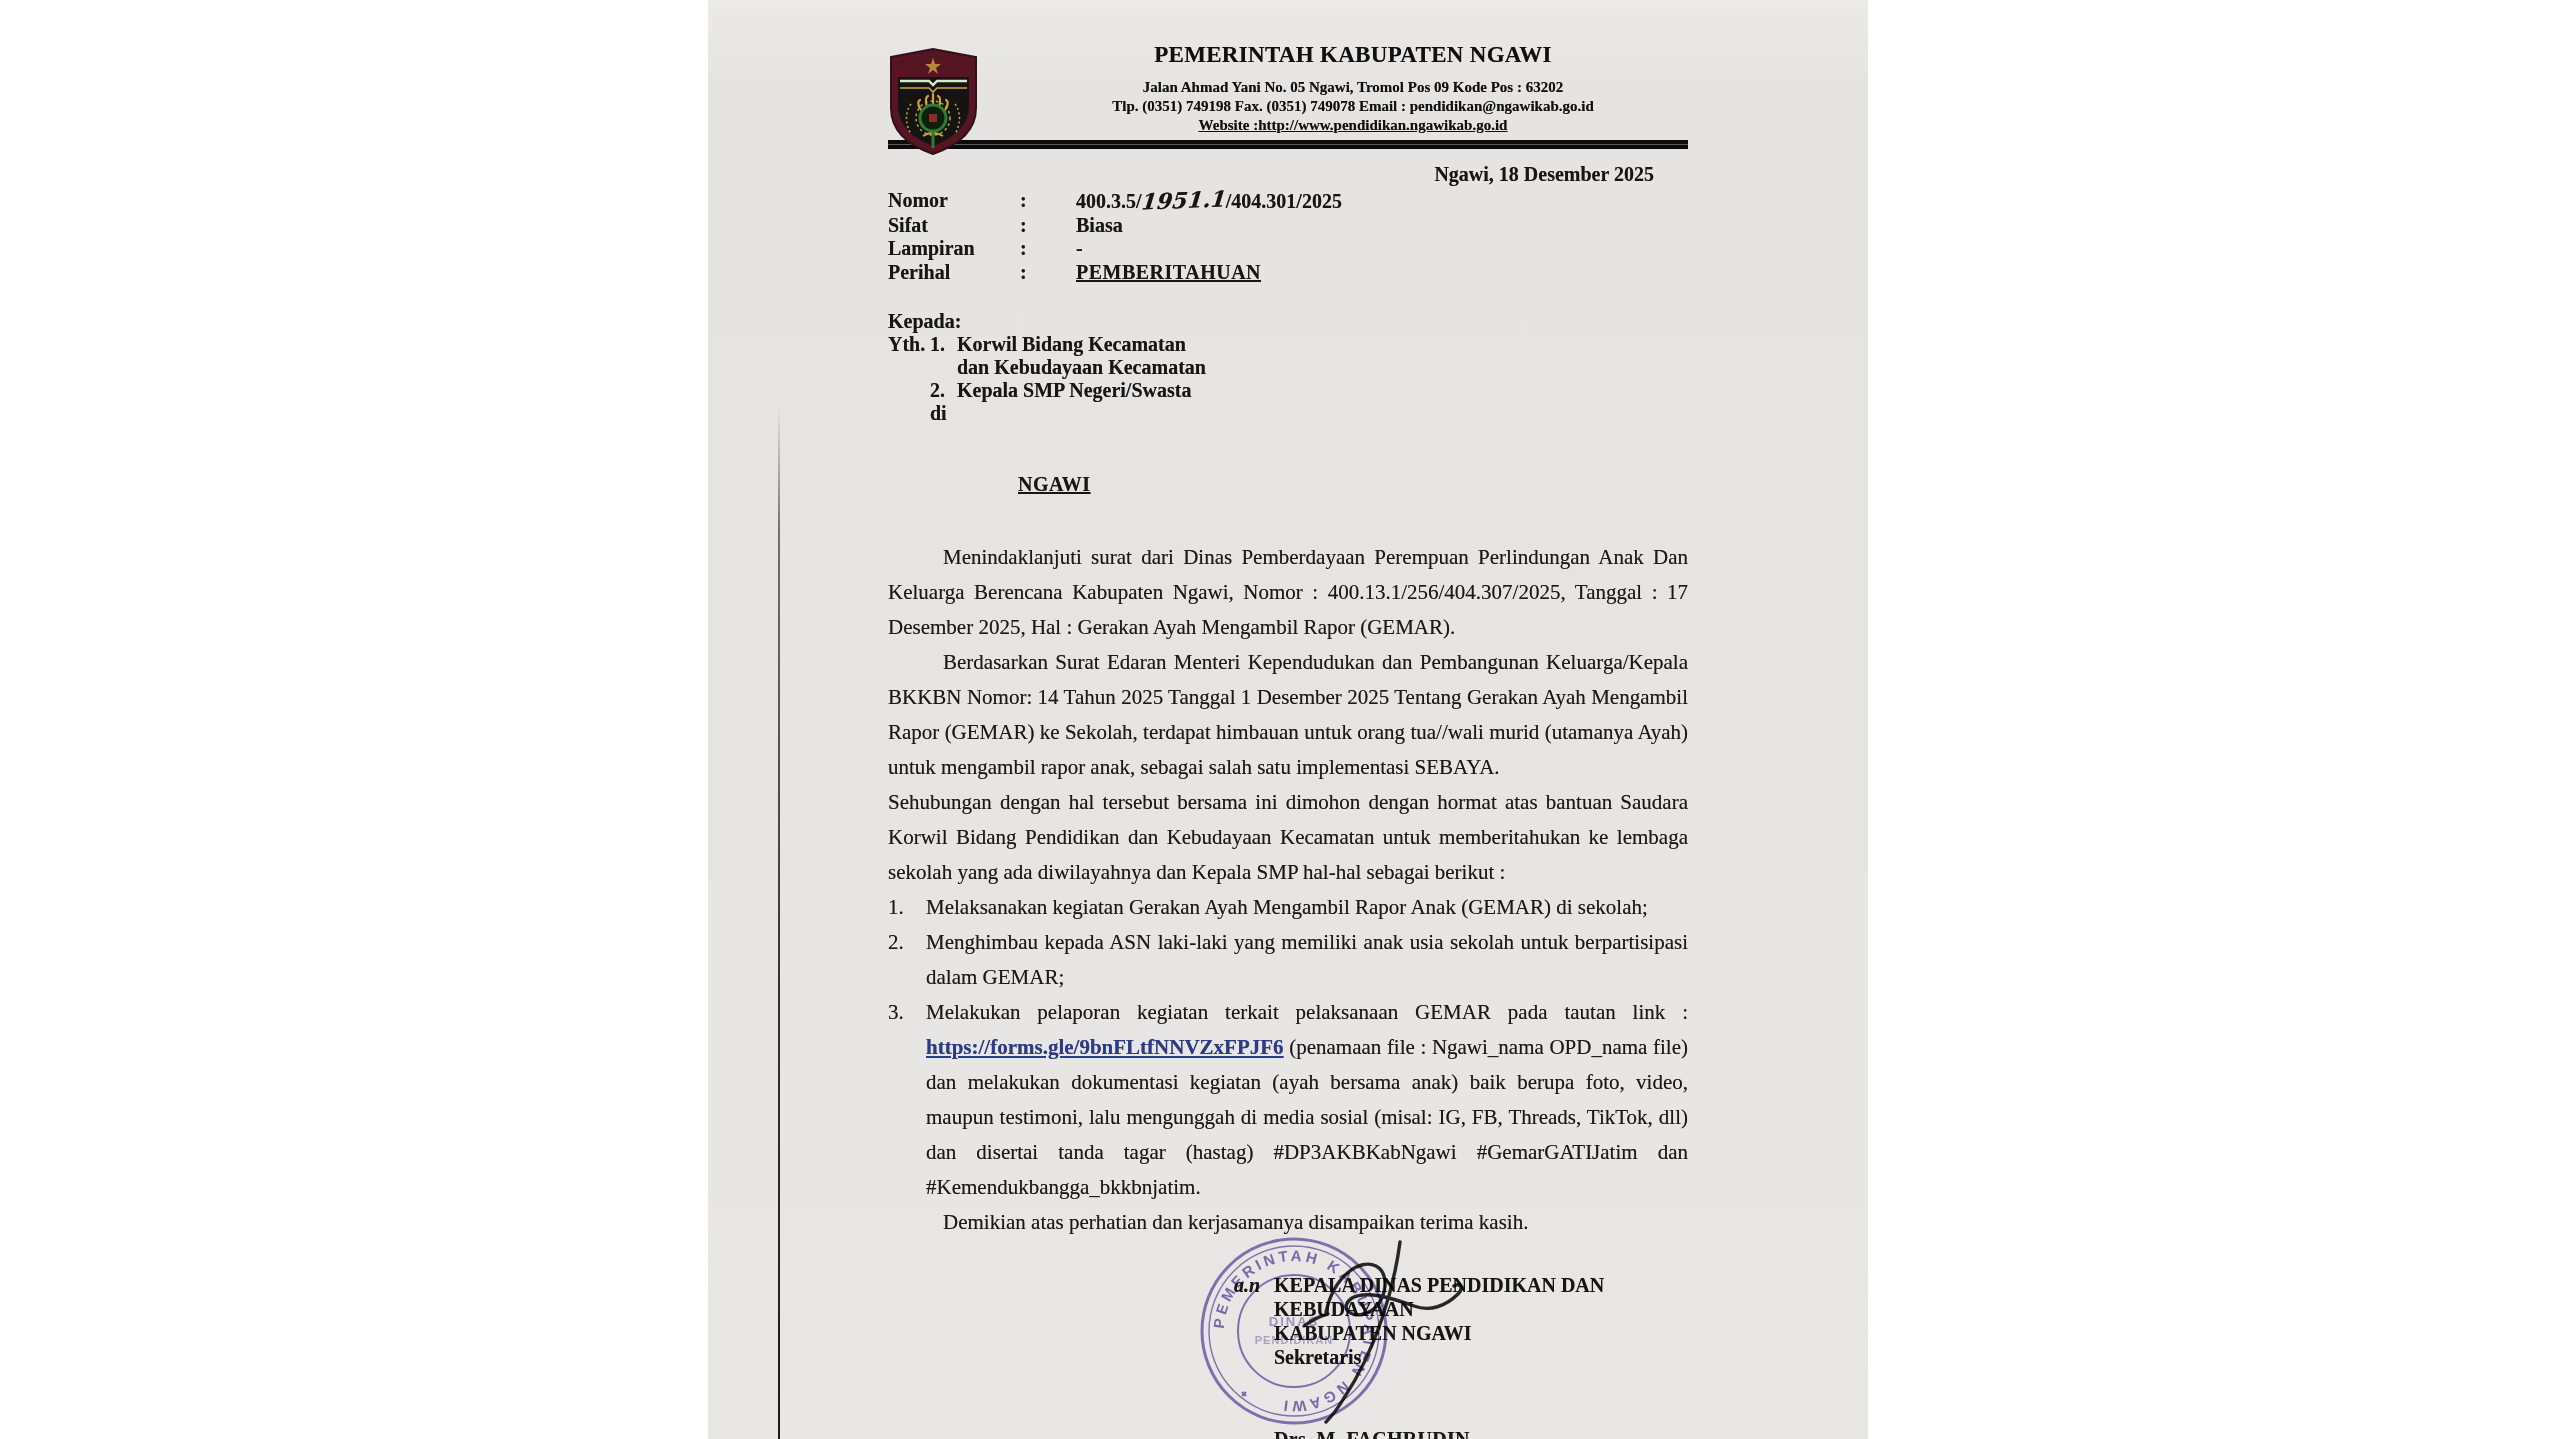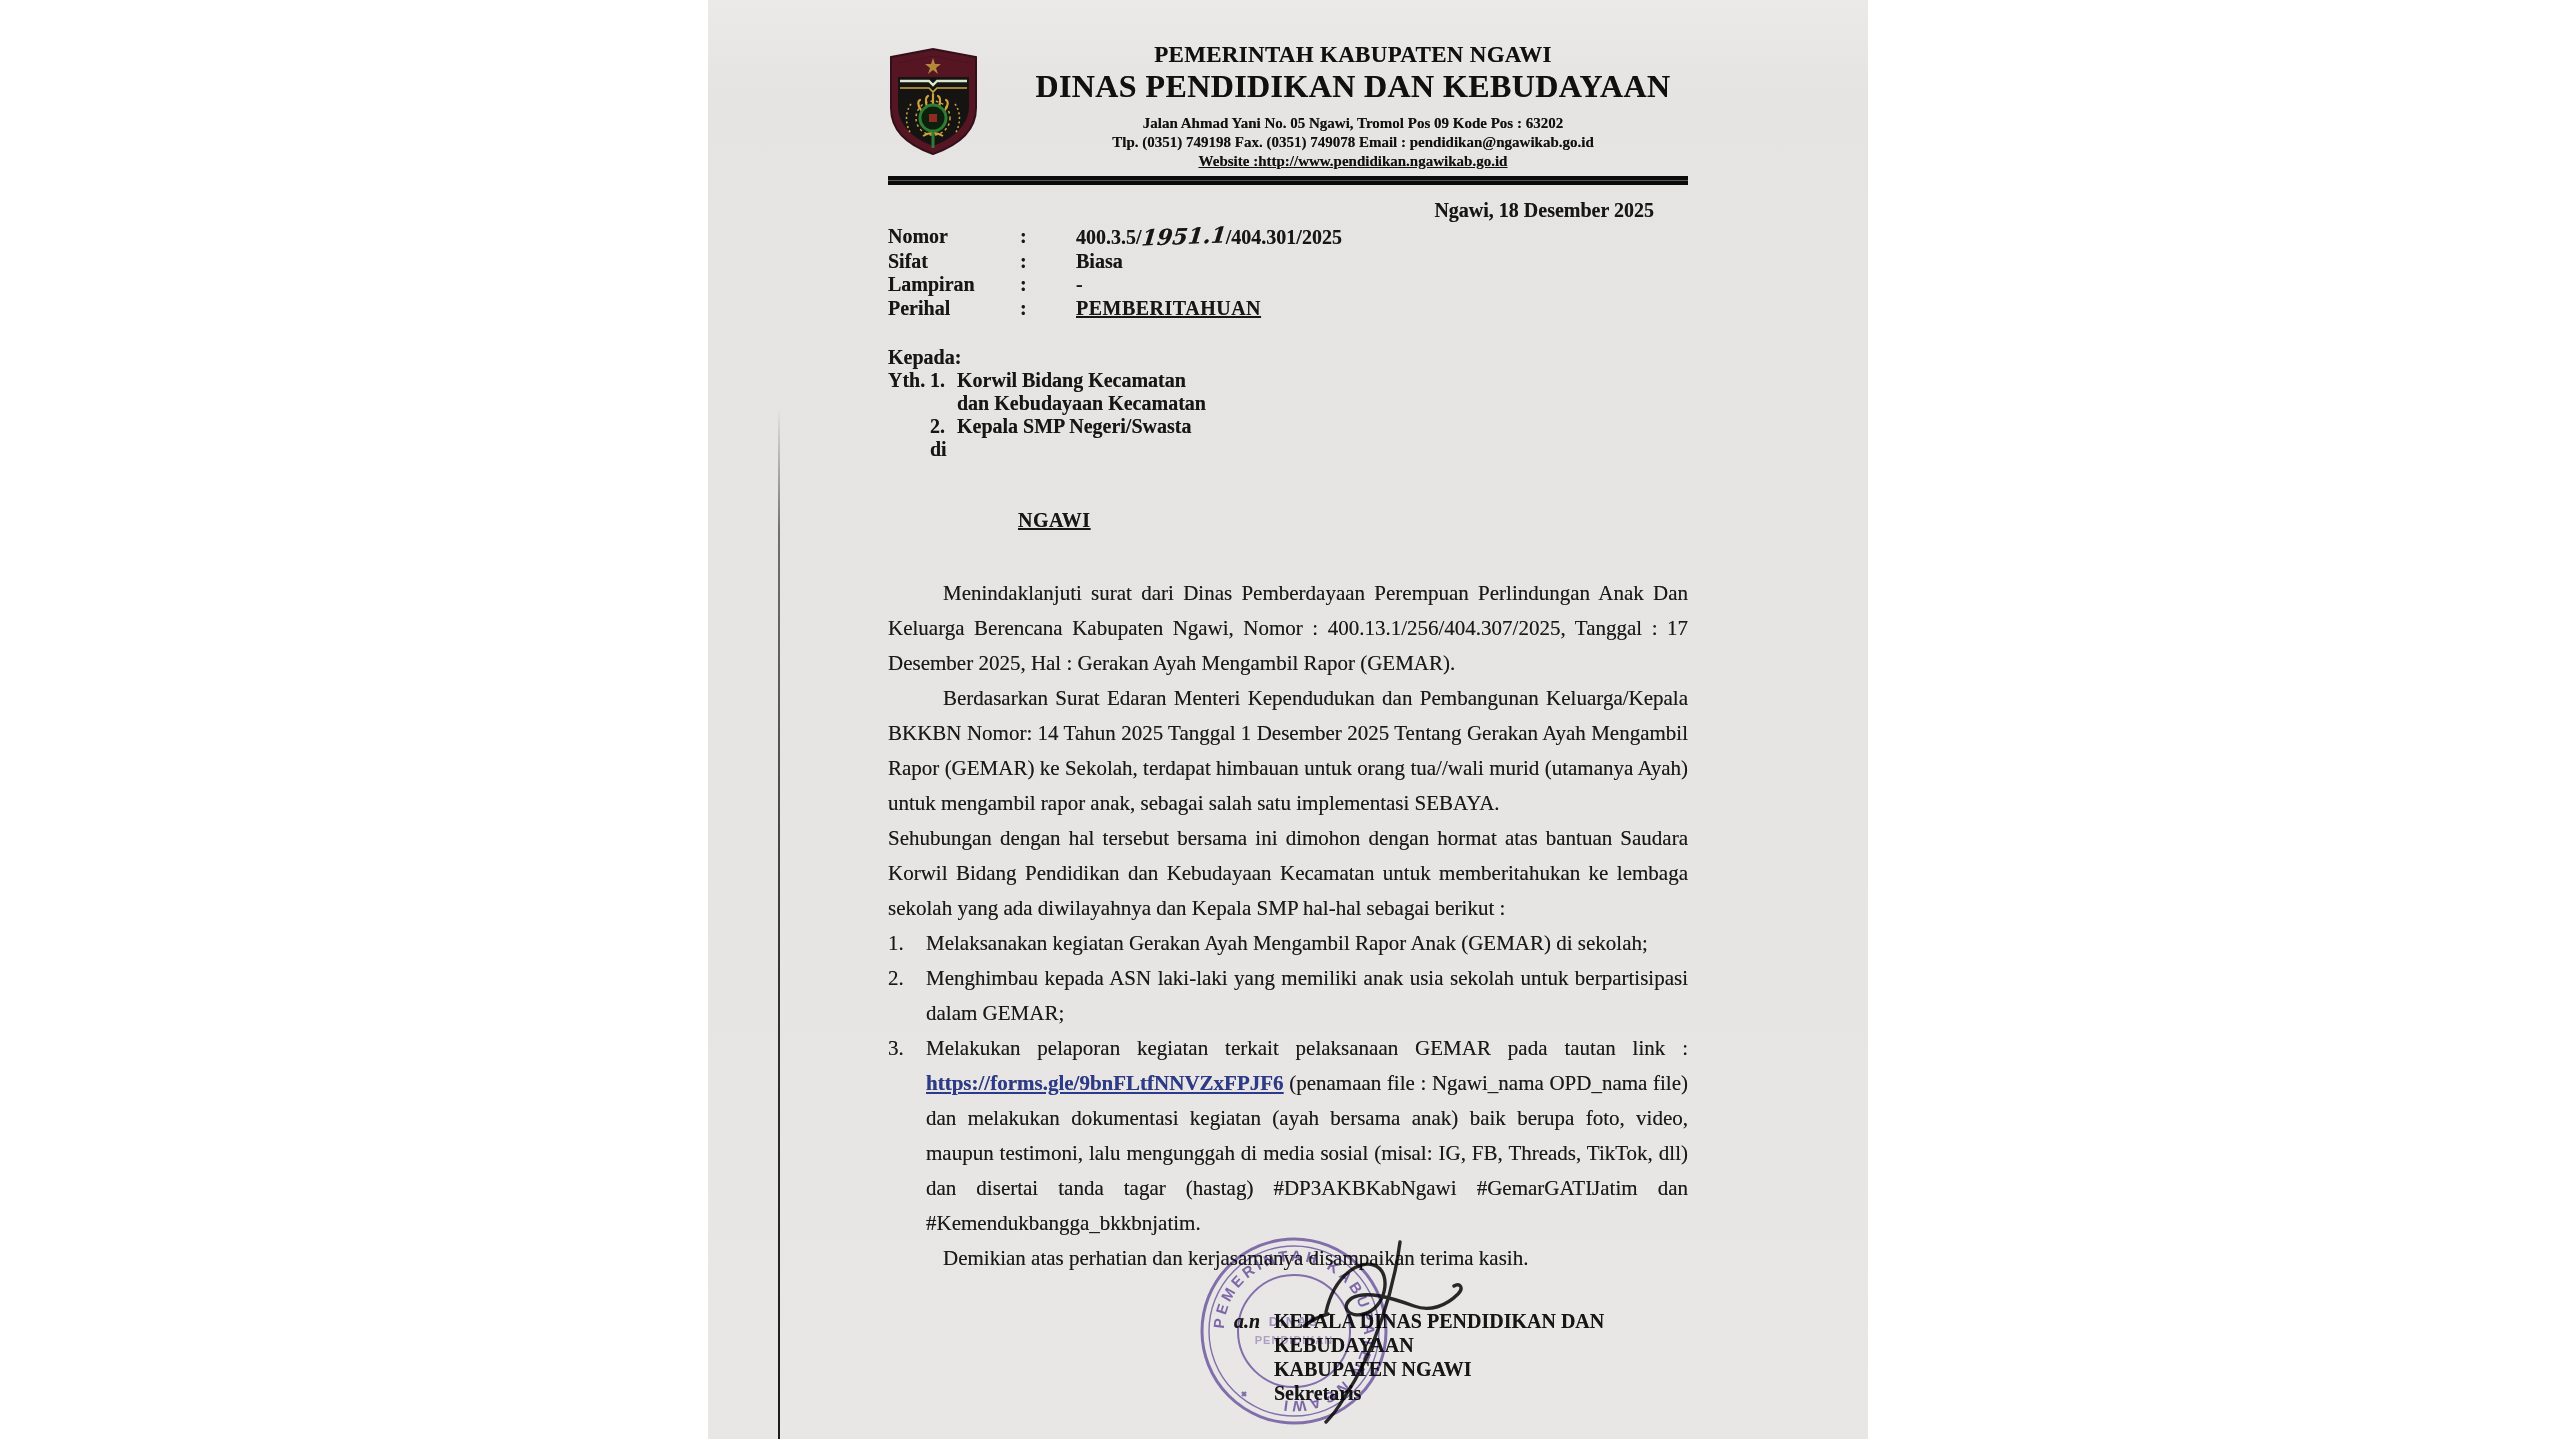--- a/index.html
+++ b/index.html
@@ -98,21 +98,20 @@
         <circle cx="46" cy="72" r="17" fill="none" stroke="#caa83f" stroke-width="1.5" stroke-dasharray="2.5,3"></circle>
         <circle cx="46" cy="72" r="13" fill="#0d1f0d" stroke="#2e7d32" stroke-width="3"></circle>
         <rect x="42" y="68" width="8" height="8" fill="#8e2b23"></rect>
         <path d="M24,58 C18,66 18,78 24,88" fill="none" stroke="#caa83f" stroke-width="1.5" stroke-dasharray="2,2.6"></path>
         <path d="M68,58 C74,66 74,78 68,88" fill="none" stroke="#caa83f" stroke-width="1.5" stroke-dasharray="2,2.6"></path>
         <path d="M36,90 C42,86 50,86 56,90" fill="none" stroke="#caa83f" stroke-width="1.8"></path>
         <path d="M46,86 L46,102" stroke="#2e7d32" stroke-width="3"></path>
       </svg>
       <div class="lh-text">
         <div class="lh-gov">PEMERINTAH KABUPATEN NGAWI</div>
-        <div class="lh-agency">DINAS  PENDIDIKAN DAN KEBUDAYAAN</div>
         <div class="lh-addr">
           <div>Jalan Ahmad Yani No. 05 Ngawi, Tromol Pos 09 Kode Pos : 63202</div>
           <div>Tlp. (0351) 749198 Fax. (0351) 749078 Email : pendidikan@ngawikab.go.id</div>
           <div class="lh-web">Website :http://www.pendidikan.ngawikab.go.id</div>
         </div>
       </div>
       <div class="lh-rule"></div>
     </div>
 
     <div class="dateline">Ngawi, 18 Desember 2025</div>

